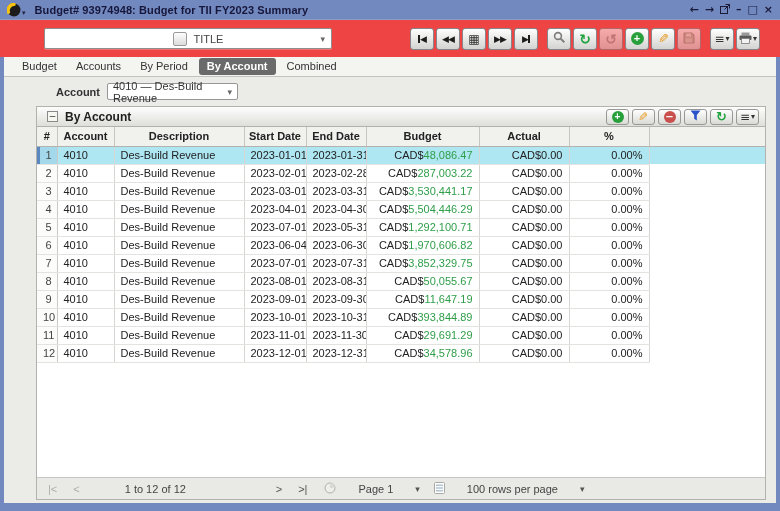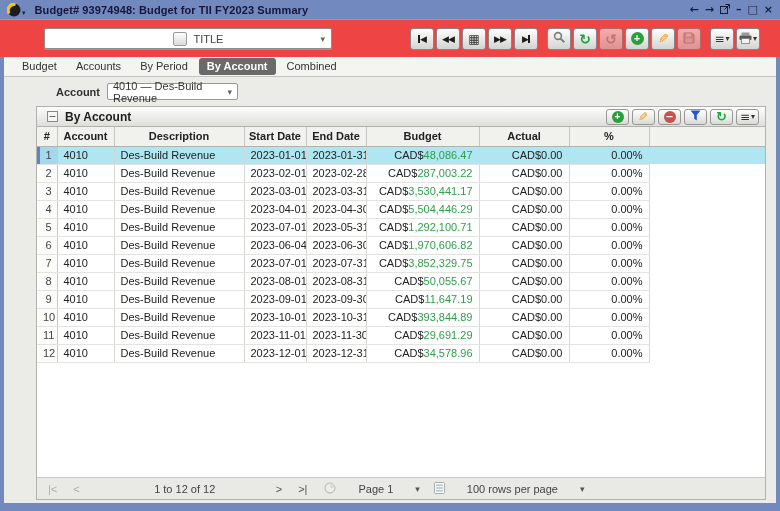--- a/index.html
+++ b/index.html
@@ -98,21 +98,21 @@
   tbody td.fill { border-right:none; border-bottom:none; background:#fff; }
   tr.selected td { background:#aee6f2; }
   tr.selected td.num { background:#a3d9ea; box-shadow:inset 3px 0 0 #5a87c0; }
   .table-filler { flex:1; background:#fff; min-height:0; }
 
   
   .pagination { height:22px; flex:0 0 22px; border-top:1px solid #c6c6c3; background:#e9e9e6;
                 display:flex; align-items:center; padding:0 8px; color:#555; }
   .pg-btn { font-size:11px; cursor:pointer; color:#555; padding:0 3px; }
   .pg-btn.disabled { color:#adadaa; cursor:default; }
-  .pg-range { margin:0 0 0 42px; width:120px; text-align:center; color:#444; }
+  .pg-range { margin:0 0 0 42px; width:120px; text-align:left; color:#444; }
   .pg-next { margin-left:28px; }
   .pg-group { display:flex; align-items:center; margin-left:14px; gap:22px; cursor:pointer; color:#444; }
   .pg-group .caret { font-size:9px; color:#555; }
 </style>
 </head>
 <body>
 
 <div class="window">
 
   <div class="titlebar">

